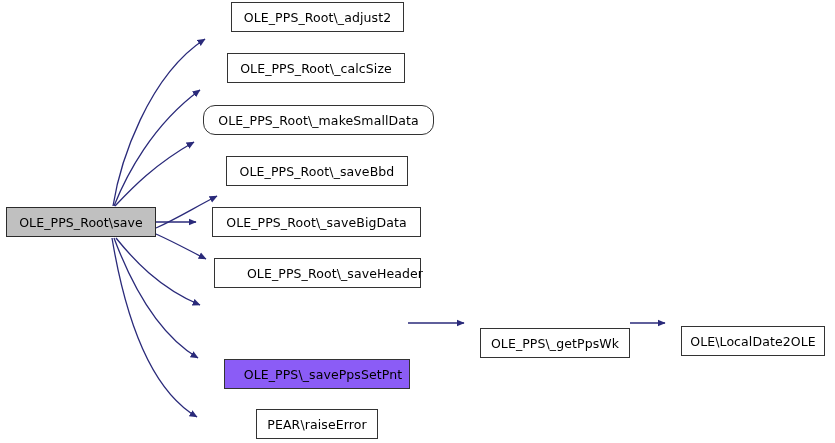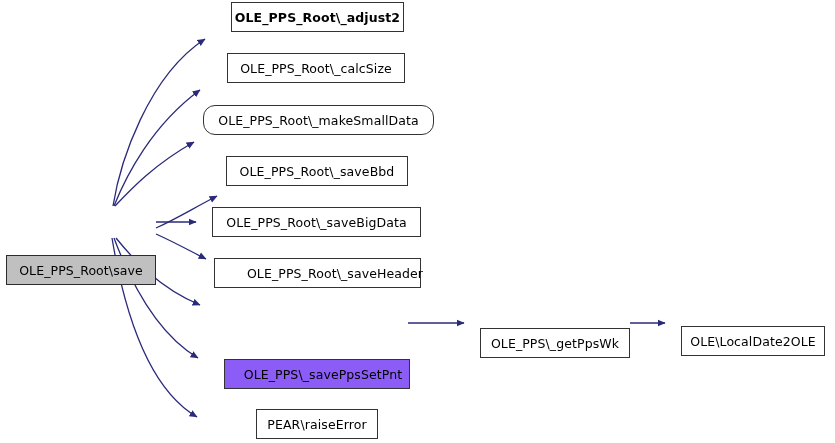--- a/index.html
+++ b/index.html
@@ -33,21 +33,20 @@
     background: #ffffff;
     color: #000000;
     font-size: 12.5px;
     line-height: 1;
     white-space: nowrap;
     letter-spacing: 0.1px;
   }
   .node.root {
     background: #c0c0c0;
     border-color: #2b2b2b;
-    margin-top: 48px;
   }
   .node .label {
     display: block;
     padding: 0 2px;
     transform: translateY(0.5px);
   }
 </style>
 </head>
 <body>
 
@@ -69,21 +68,21 @@
       <path d="M114,238 C126,270 151,330 198,358" fill="none" stroke="#2a2a7a" stroke-width="1.3" marker-end="url(#arrowhead)"></path>
       <path d="M112,238 C119,280 139,383 197,417" fill="none" stroke="#2a2a7a" stroke-width="1.3" marker-end="url(#arrowhead)"></path>
       <path d="M408,323 L464,323" fill="none" stroke="#2a2a7a" stroke-width="1.3" marker-end="url(#arrowhead)"></path>
       <path d="M630,323 L665,323" fill="none" stroke="#2a2a7a" stroke-width="1.3" marker-end="url(#arrowhead)"></path>
     </svg>
 
   <div class="node root" style="left: 6px; top: 207px; width: 150px; height: 30px; background: rgb(192, 192, 192); border-color: rgb(43, 43, 43);">
     <span class="label">OLE_PPS_Root\save</span>
   </div>
 
-  <div class="node" style="left: 231px; top: 2px; width: 173px; height: 30px; background: rgb(255, 255, 255); border-color: rgb(51, 51, 51); font-weight: bold;">
+  <div class="node" style="left: 231px; top: 2px; width: 173px; height: 30px; background: rgb(255, 255, 255); border-color: rgb(51, 51, 51);">
     <span class="label">OLE_PPS_Root\_adjust2</span>
   </div>
 
   <div class="node" style="left: 227px; top: 53px; width: 178px; height: 30px; background: rgb(255, 255, 255); border-color: rgb(51, 51, 51); text-align: right;">
     <span class="label">OLE_PPS_Root\_calcSize</span>
   </div>
 
   <div class="node" style="left: 203px; top: 105px; width: 231px; height: 30px; background: rgb(255, 255, 255); border-color: rgb(51, 51, 51); border-radius: 12px;">
     <span class="label">OLE_PPS_Root\_makeSmallData</span>
   </div>

